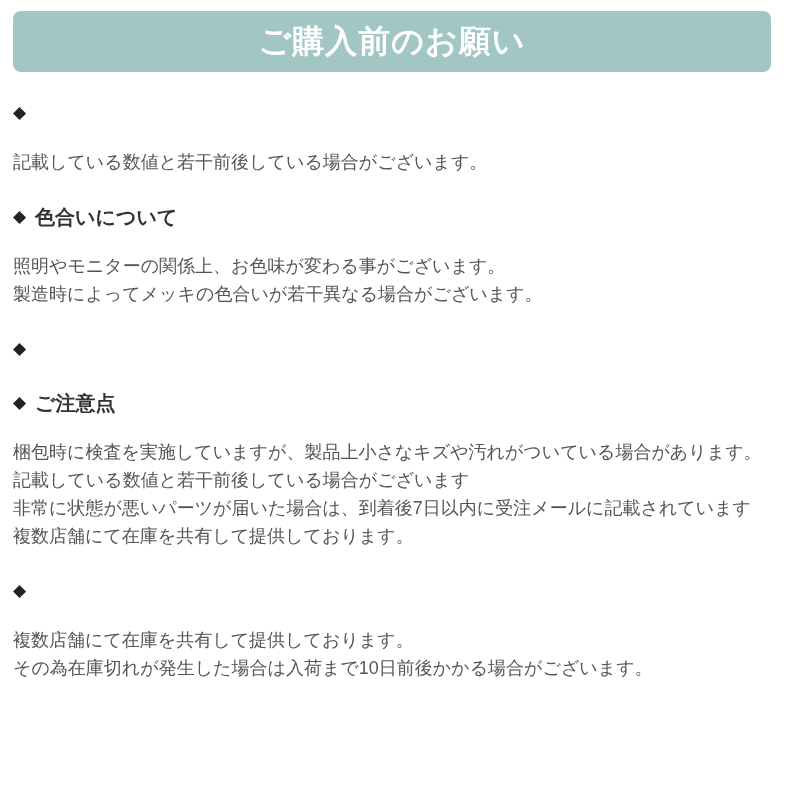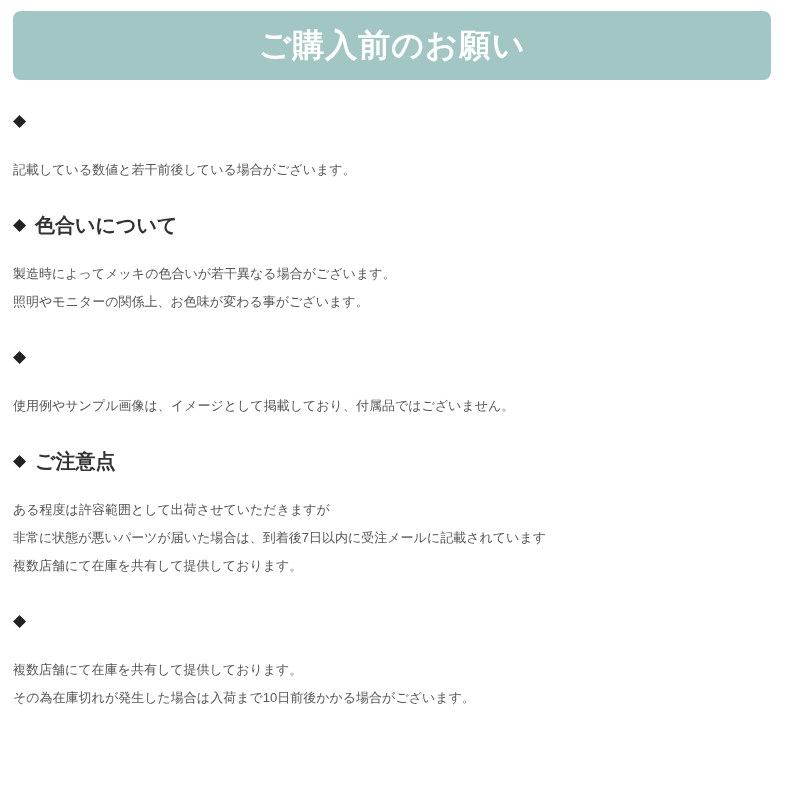--- a/index.html
+++ b/index.html
@@ -11,21 +11,21 @@
   }
   *{margin:0;padding:0;box-sizing:border-box;}
   html,body{width:800px;height:800px;overflow:hidden;}
   body{
     background:var(--page-bg);
     font-family:"Liberation Sans","DejaVu Sans",sans-serif;
   }
   .banner{
     margin:11px 0 0 13px;
     width:758px;
-    height:69px;
+    height:61px;
     background:var(--banner-bg);
     border-radius:8px;
     display:flex;
     align-items:center;
     justify-content:center;
   }
   .banner h1{
     color:var(--banner-text);
     font-size:32px;
     font-weight:bold;
@@ -43,21 +43,21 @@
     display:flex;
     align-items:center;
   }
   .diamond{
     font-size:17px;
     margin-right:9px;
     color:#222222;
   }
   .sec-text{
     margin-top:22px;
-    font-size:13px;
+    font-size:18px;
     line-height:28px;
     color:var(--body-text);
   }
   .line{
     display:block;
     white-space:nowrap;
   }
 </style>
 </head>
 <body>
@@ -76,41 +76,39 @@
       <span class="line">記載している数値と若干前後している場合がございます。</span>
     </p>
   </section>
 
   <section>
     <h2 class="sec-heading">
       <span class="diamond">◆</span>
       <span>色合いについて</span>
     </h2>
     <p class="sec-text">
+      <span class="line">照明やモニターの関係上、お色味が変わる事がございます。</span>
       <span class="line">製造時によってメッキの色合いが若干異なる場合がございます。</span>
-      <span class="line">照明やモニターの関係上、お色味が変わる事がございます。</span>
     </p>
   </section>
 
   <section>
     <h2 class="sec-heading">
       <span class="diamond">◆</span>
     </h2>
-    <p class="sec-text">
-      <span class="line">使用例やサンプル画像は、イメージとして掲載しており、付属品ではございません。</span>
-    </p>
   </section>
 
   <section>
     <h2 class="sec-heading">
       <span class="diamond">◆</span>
       <span>ご注意点</span>
     </h2>
     <p class="sec-text">
-      <span class="line">ある程度は許容範囲として出荷させていただきますが</span>
+      <span class="line">梱包時に検査を実施していますが、製品上小さなキズや汚れがついている場合があります。</span>
+      <span class="line">記載している数値と若干前後している場合がございます</span>
       <span class="line">非常に状態が悪いパーツが届いた場合は、到着後7日以内に受注メールに記載されています</span>
       <span class="line">複数店舗にて在庫を共有して提供しております。</span>
     </p>
   </section>
 
   <section>
     <h2 class="sec-heading">
       <span class="diamond">◆</span>
     </h2>
     <p class="sec-text">

